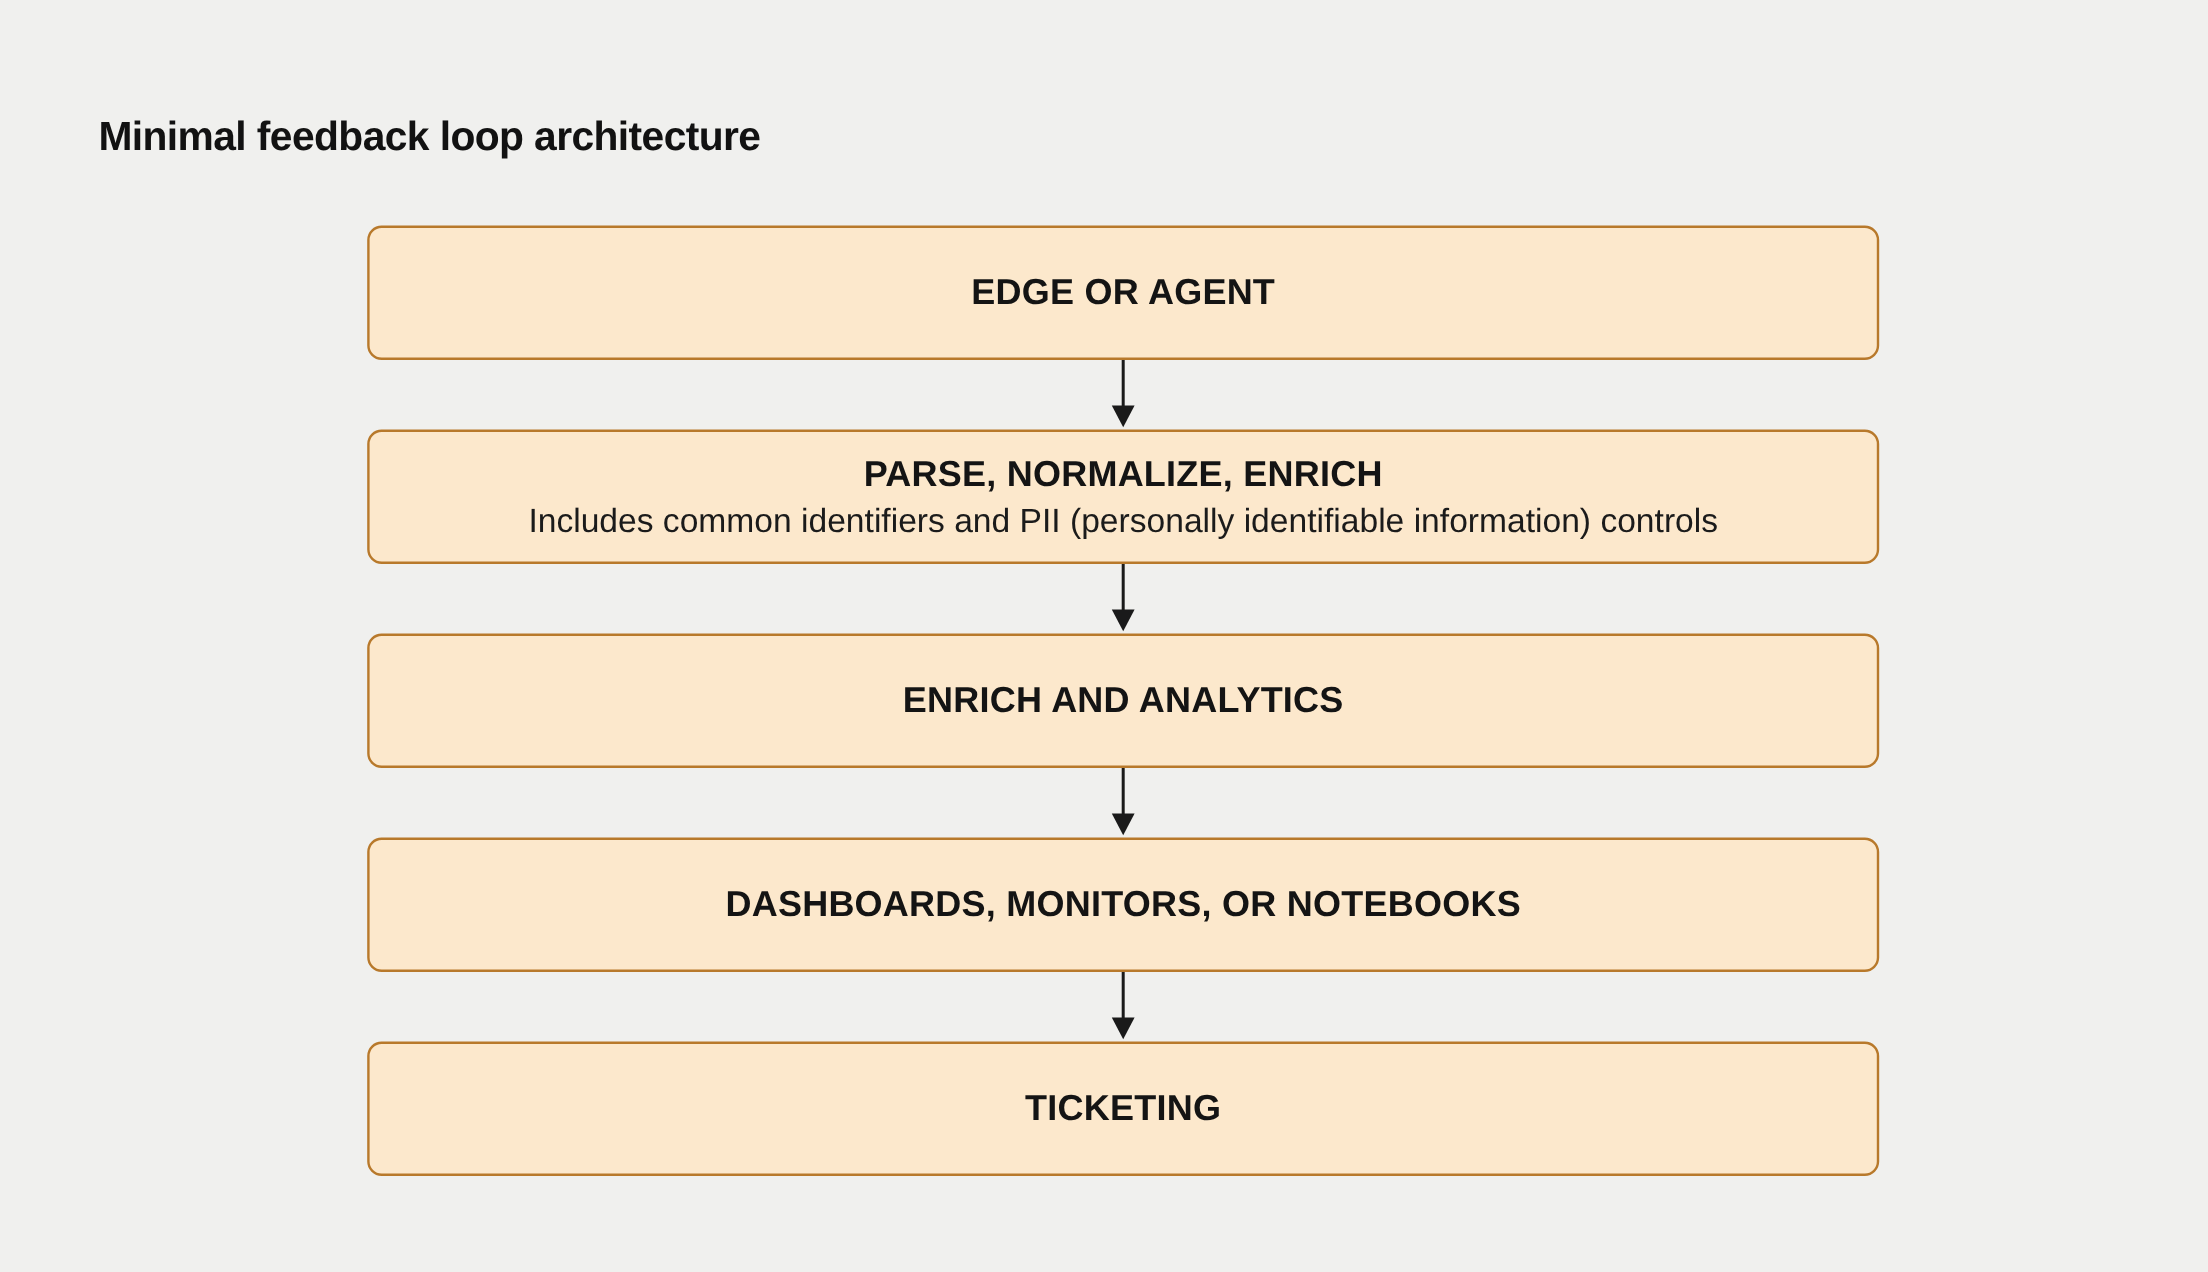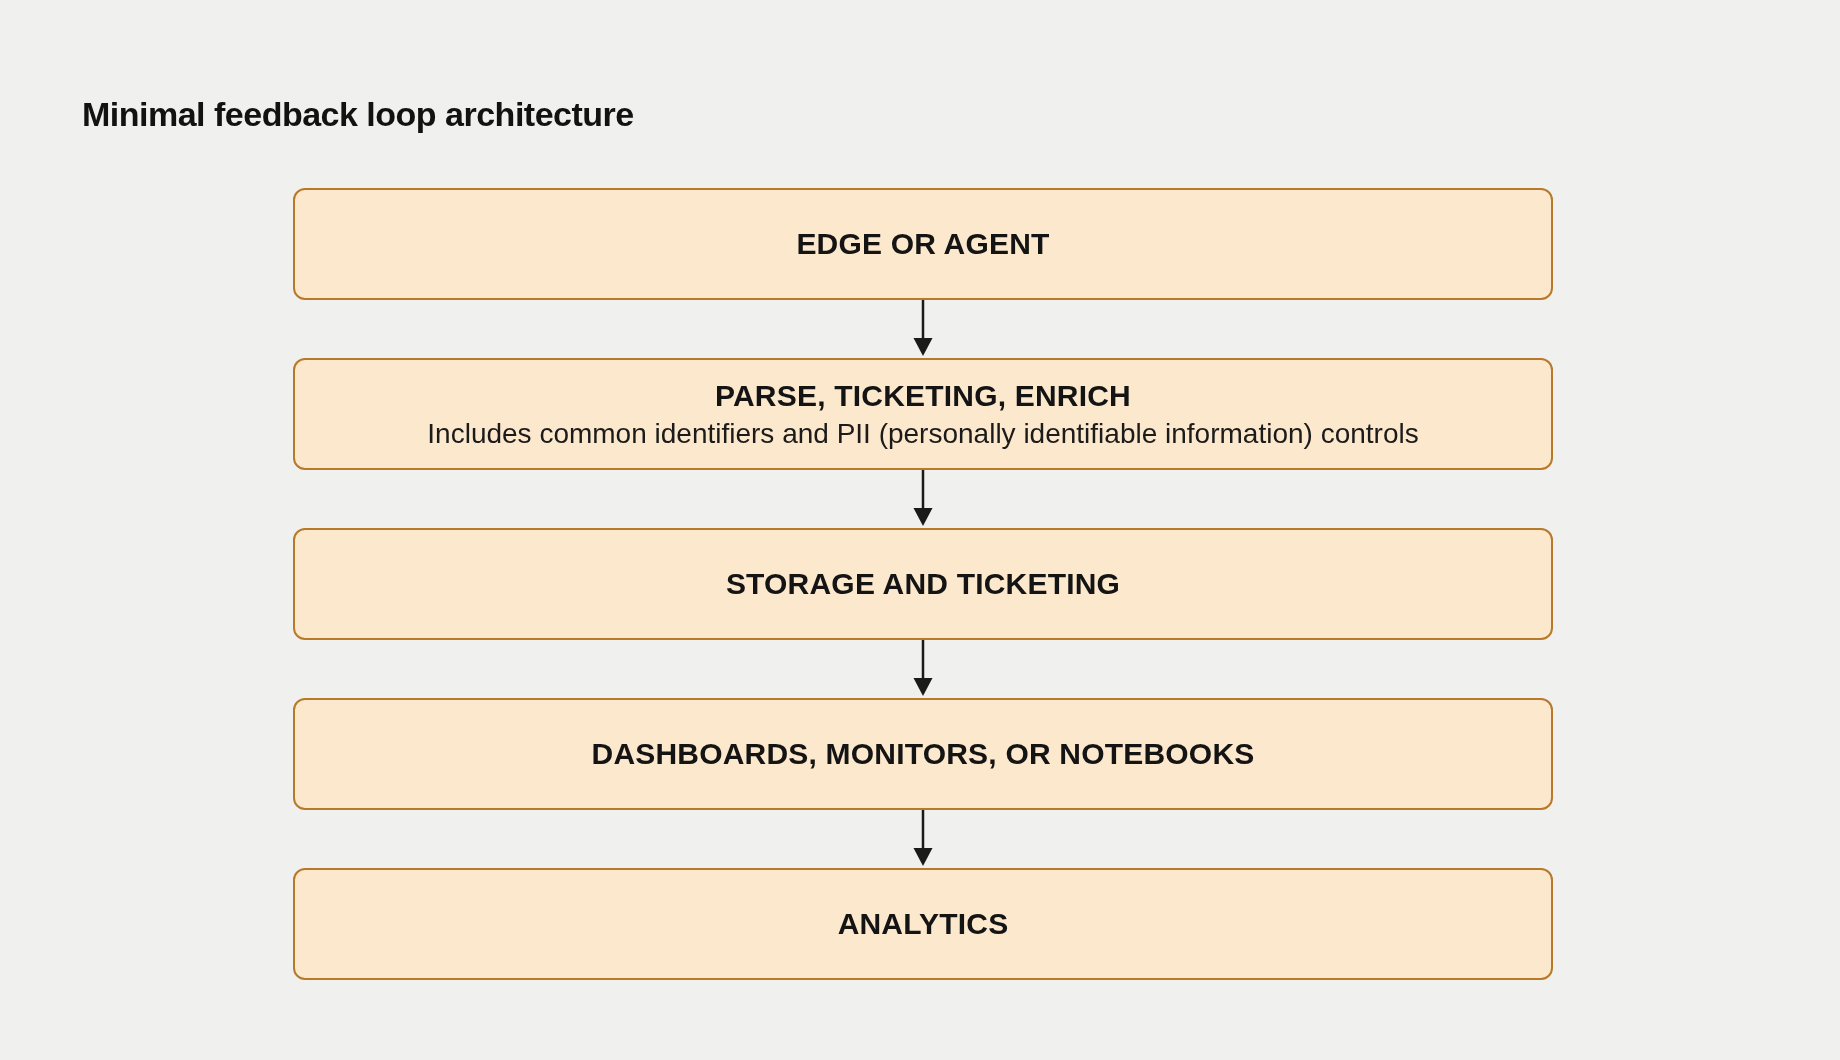--- a/index.html
+++ b/index.html
@@ -25,21 +25,21 @@
     top: 96px;
     margin: 0;
     font-size: 34px;
     line-height: 1.1;
     font-weight: bold;
     letter-spacing: -0.5px;
     color: #121212;
   }
   .stack {
     position: absolute;
-    left: 293px;
+    left: 306px;
     top: 188px;
     width: 1260px;
     display: flex;
     flex-direction: column;
   }
   .node {
     box-sizing: border-box;
     height: 112px;
     background: var(--box-fill, #FCE8CC);
     border: 2.5px solid var(--box-border, #B8792B);
@@ -91,33 +91,33 @@
     </div>
 
     <div class="arrow">
       <svg width="28" height="58" viewBox="0 0 28 58">
         <line x1="14" y1="0" x2="14" y2="41" stroke="#1A1A1A" stroke-width="2.5"></line>
         <polygon points="4.5,38 23.5,38 14,56" fill="#1A1A1A"></polygon>
       </svg>
     </div>
 
     <div class="node">
-      <div class="node-title">PARSE, TICKETING, ENRICH</div>
+      <div class="node-title">PARSE, NORMALIZE, ENRICH</div>
       <div class="node-sub">Includes common identifiers and PII (personally identifiable information) controls</div>
     </div>
 
     <div class="arrow">
       <svg width="28" height="58" viewBox="0 0 28 58">
         <line x1="14" y1="0" x2="14" y2="41" stroke="#1A1A1A" stroke-width="2.5"></line>
         <polygon points="4.5,38 23.5,38 14,56" fill="#1A1A1A"></polygon>
       </svg>
     </div>
 
     <div class="node">
-      <div class="node-title">STORAGE AND TICKETING</div>
+      <div class="node-title">ENRICH AND ANALYTICS</div>
     </div>
 
     <div class="arrow">
       <svg width="28" height="58" viewBox="0 0 28 58">
         <line x1="14" y1="0" x2="14" y2="41" stroke="#1A1A1A" stroke-width="2.5"></line>
         <polygon points="4.5,38 23.5,38 14,56" fill="#1A1A1A"></polygon>
       </svg>
     </div>
 
     <div class="node">
@@ -125,17 +125,17 @@
     </div>
 
     <div class="arrow">
       <svg width="28" height="58" viewBox="0 0 28 58">
         <line x1="14" y1="0" x2="14" y2="41" stroke="#1A1A1A" stroke-width="2.5"></line>
         <polygon points="4.5,38 23.5,38 14,56" fill="#1A1A1A"></polygon>
       </svg>
     </div>
 
     <div class="node">
-      <div class="node-title">ANALYTICS</div>
+      <div class="node-title">TICKETING</div>
     </div>
 
   </div>
 </div>
 
 </body></html>

